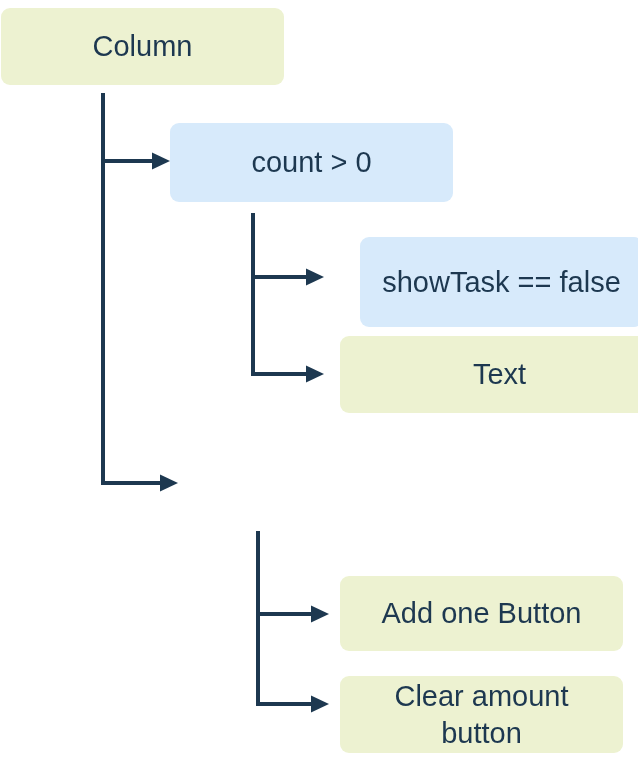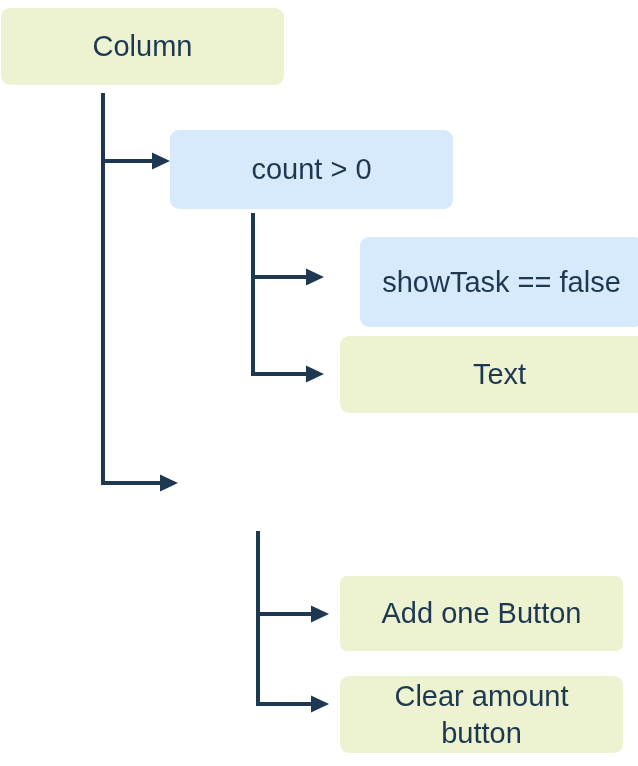--- a/index.html
+++ b/index.html
@@ -48,25 +48,25 @@
     color: var(--text);
     font-size: 29px;
     font-weight: 500;
     line-height: 1.27;
     padding: 0 18px;
   }
   .node.widget    { background: var(--widget_fill); }
   .node.condition { background: var(--condition_fill); }
 
   .node-column   { left: 1px;   top: 8px;   width: 283px; height: 77px; }
-  .node-count    { left: 170px; top: 130px; width: 283px; height: 79px; }
+  .node-count    { left: 170px; top: 123px; width: 283px; height: 79px; }
   .node-showtask { left: 360px; top: 237px; width: 283px; height: 90px; }
   .node-text     { left: 340px; top: 336px; width: 319px; height: 77px; }
   .node-row      { left: 183px; top: 453px; width: 284px; height: 76px; }
-  .node-addone   { left: 340px; top: 576px; width: 283px; height: 75px; border-radius: 7px; }
+  .node-addone   { left: 340px; top: 576px; width: 283px; height: 75px; }
   .node-clear    { left: 340px; top: 676px; width: 283px; height: 77px; }
   .node-clear span { display: inline-block; max-width: 230px; }
 </style>
 </head>
 <body>
 
 <div class="canvas">
 
   <svg class="connectors" viewBox="0 0 638 766" xmlns="http://www.w3.org/2000/svg" aria-hidden="true">
 

